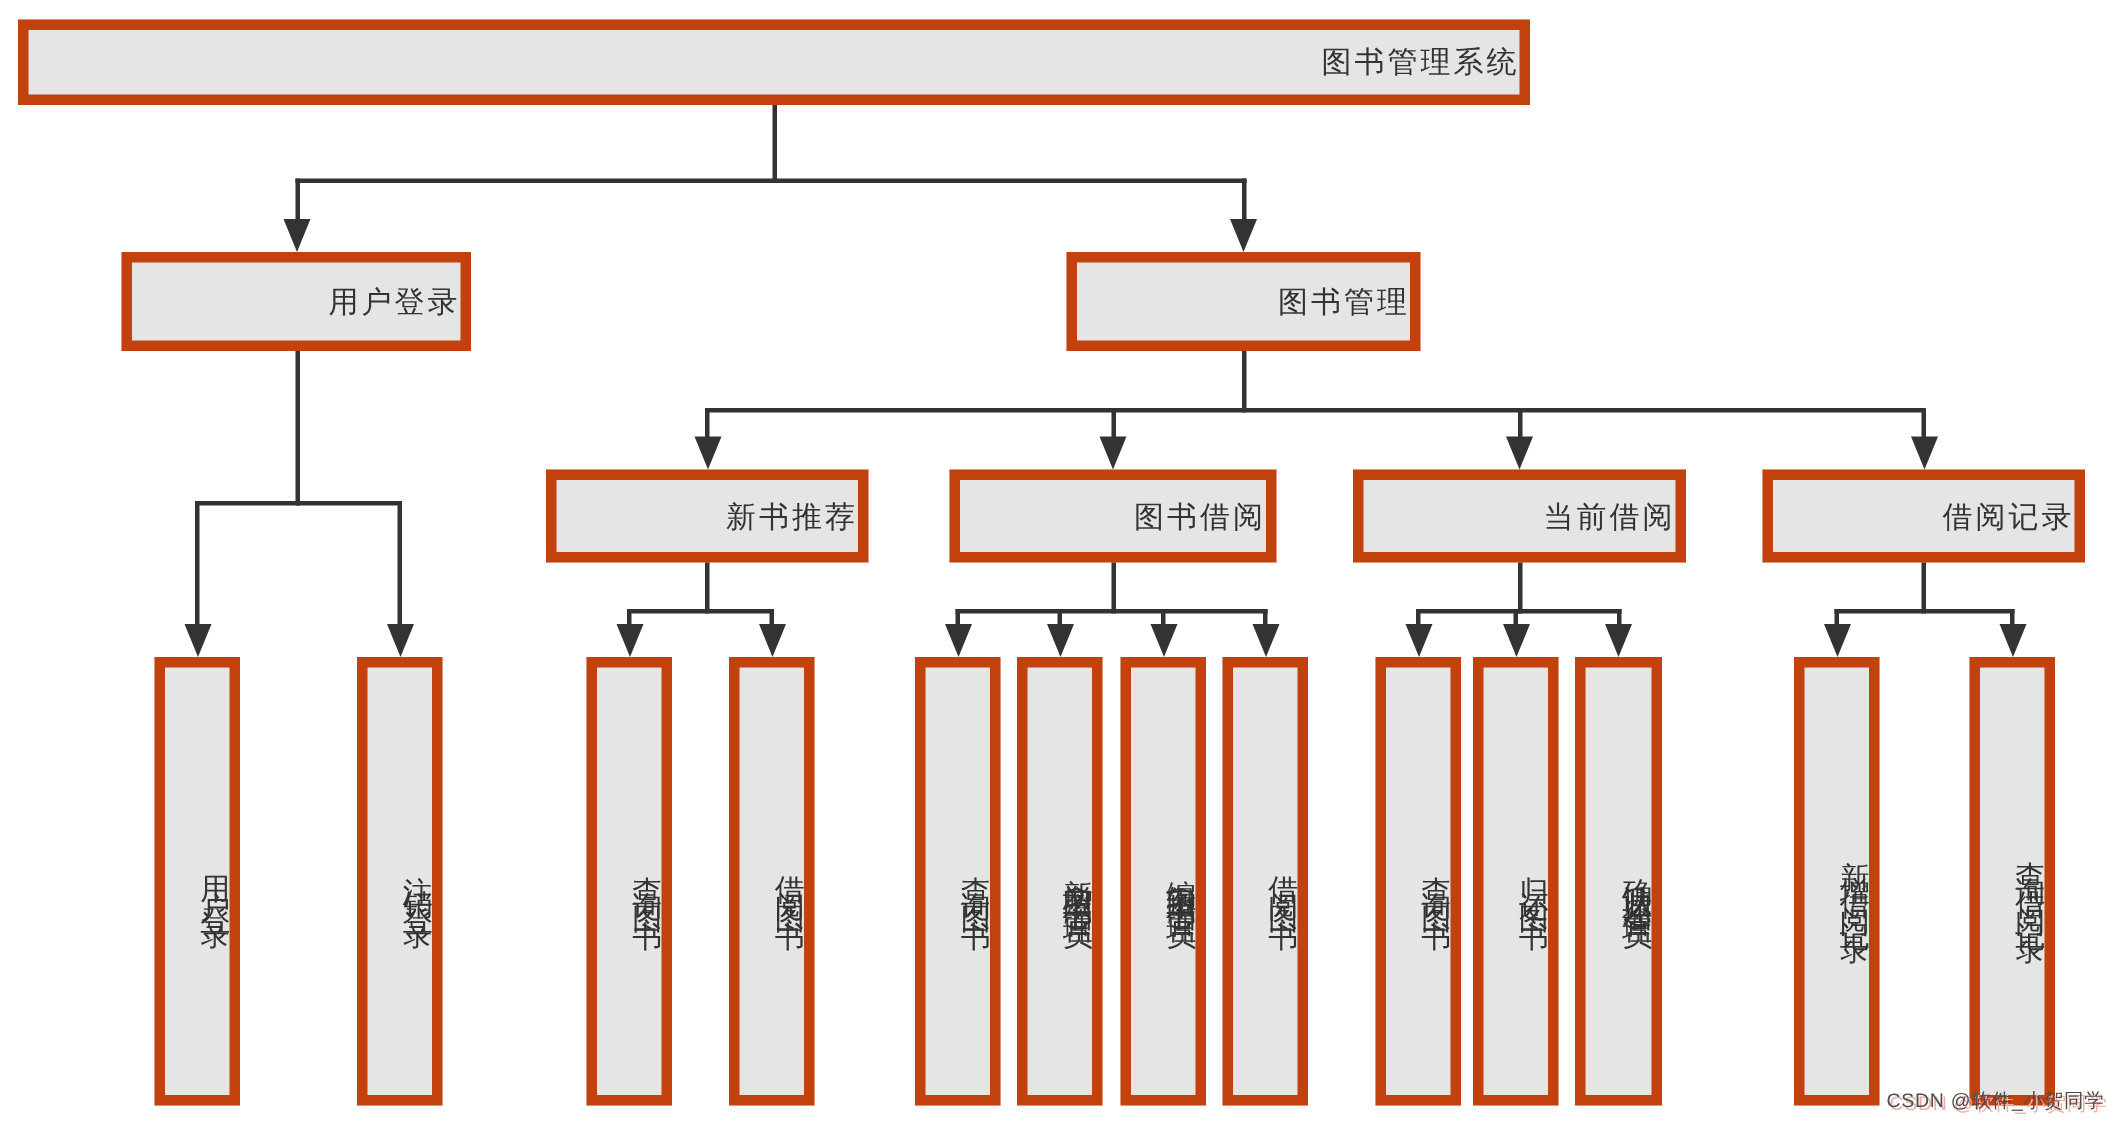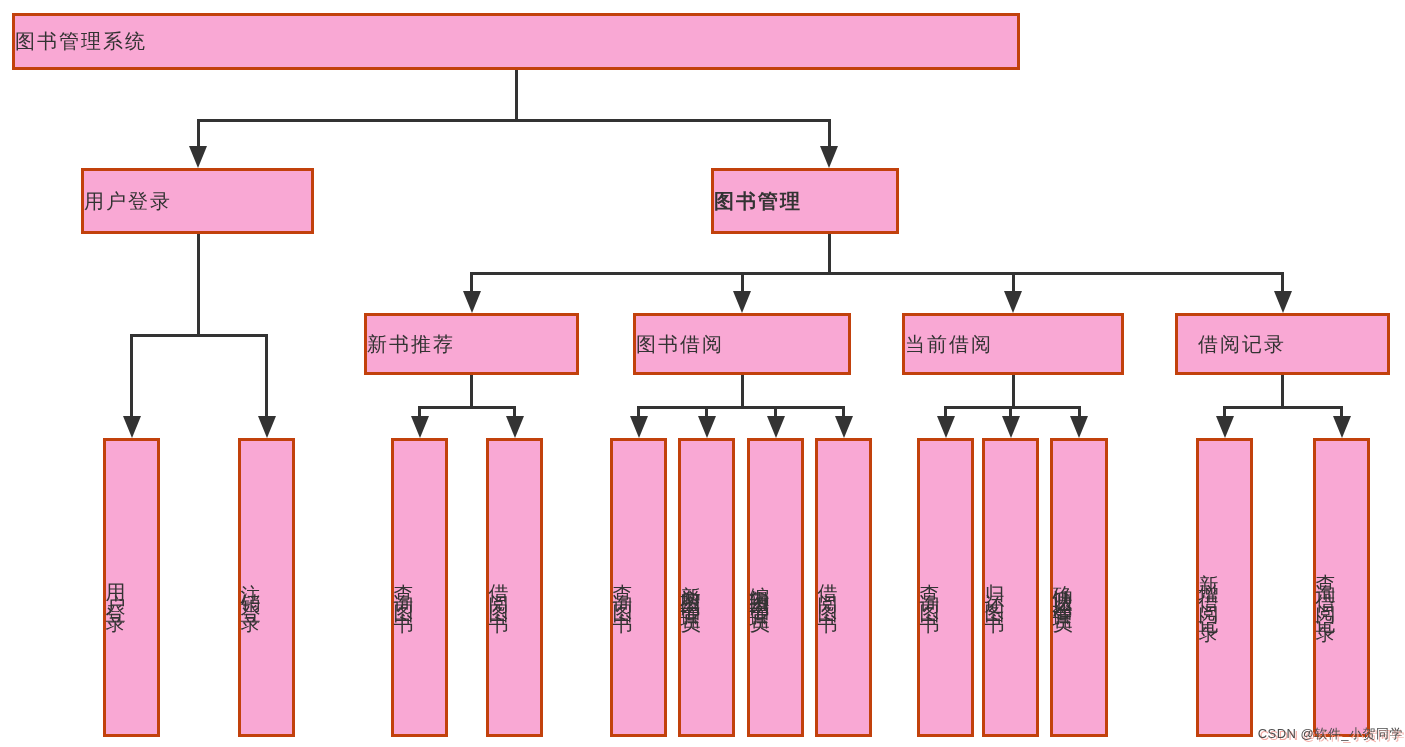--- a/index.html
+++ b/index.html
@@ -1,22 +1,22 @@
 <!DOCTYPE html>
 <html><head>
 <meta charset="utf-8">
 <style>
   html,body{margin:0;padding:0;background:#fff;}
   .canvas{
     position:relative;width:1405px;height:747px;background:#ffffff;overflow:hidden;
     font-family:"Liberation Sans","DejaVu Sans",sans-serif;color:#333333;
   }
   .box{
-    position:absolute;border:3px solid #c2410c;background:#f9a8d4;
-    box-sizing:border-box;display:flex;align-items:center;justify-content:flex-start;
+    position:absolute;border:7px solid #c2410c;background:#e5e5e5;
+    box-sizing:border-box;display:flex;align-items:center;justify-content:flex-end;
   }
   .hlabel{font-size:20px;letter-spacing:2px;color:#333333;white-space:nowrap;}
   .vtext{
     writing-mode:vertical-rl;text-orientation:mixed;
     font-size:20px;letter-spacing:10px;line-height:1;color:#333333;
   }
   .long .vtext{letter-spacing:4px;}
   .line{position:absolute;background:#333333;}
   .arrow{
     position:absolute;width:0;height:0;
@@ -33,21 +33,21 @@
 
 <div class="canvas">
 
   <div class="box" style="left:12px;top:13px;width:1008px;height:57px;">
     <span class="hlabel">图书管理系统</span>
   </div>
 
   <div class="box" style="left:81px;top:168px;width:233px;height:66px;">
     <span class="hlabel">用户登录</span>
   </div>
-  <div class="box" style="left:711px;top:168px;width:188px;height:66px;font-weight:bold;">
+  <div class="box" style="left:711px;top:168px;width:236px;height:66px;">
     <span class="hlabel">图书管理</span>
   </div>
 
   <div class="box" style="left:364px;top:313px;width:215px;height:62px;">
     <span class="hlabel">新书推荐</span>
   </div>
   <div class="box" style="left:902px;top:313px;width:222px;height:62px;">
     <span class="hlabel">当前借阅</span>
   </div>
   <div class="box" style="left:633px;top:313px;width:218px;height:62px;">

